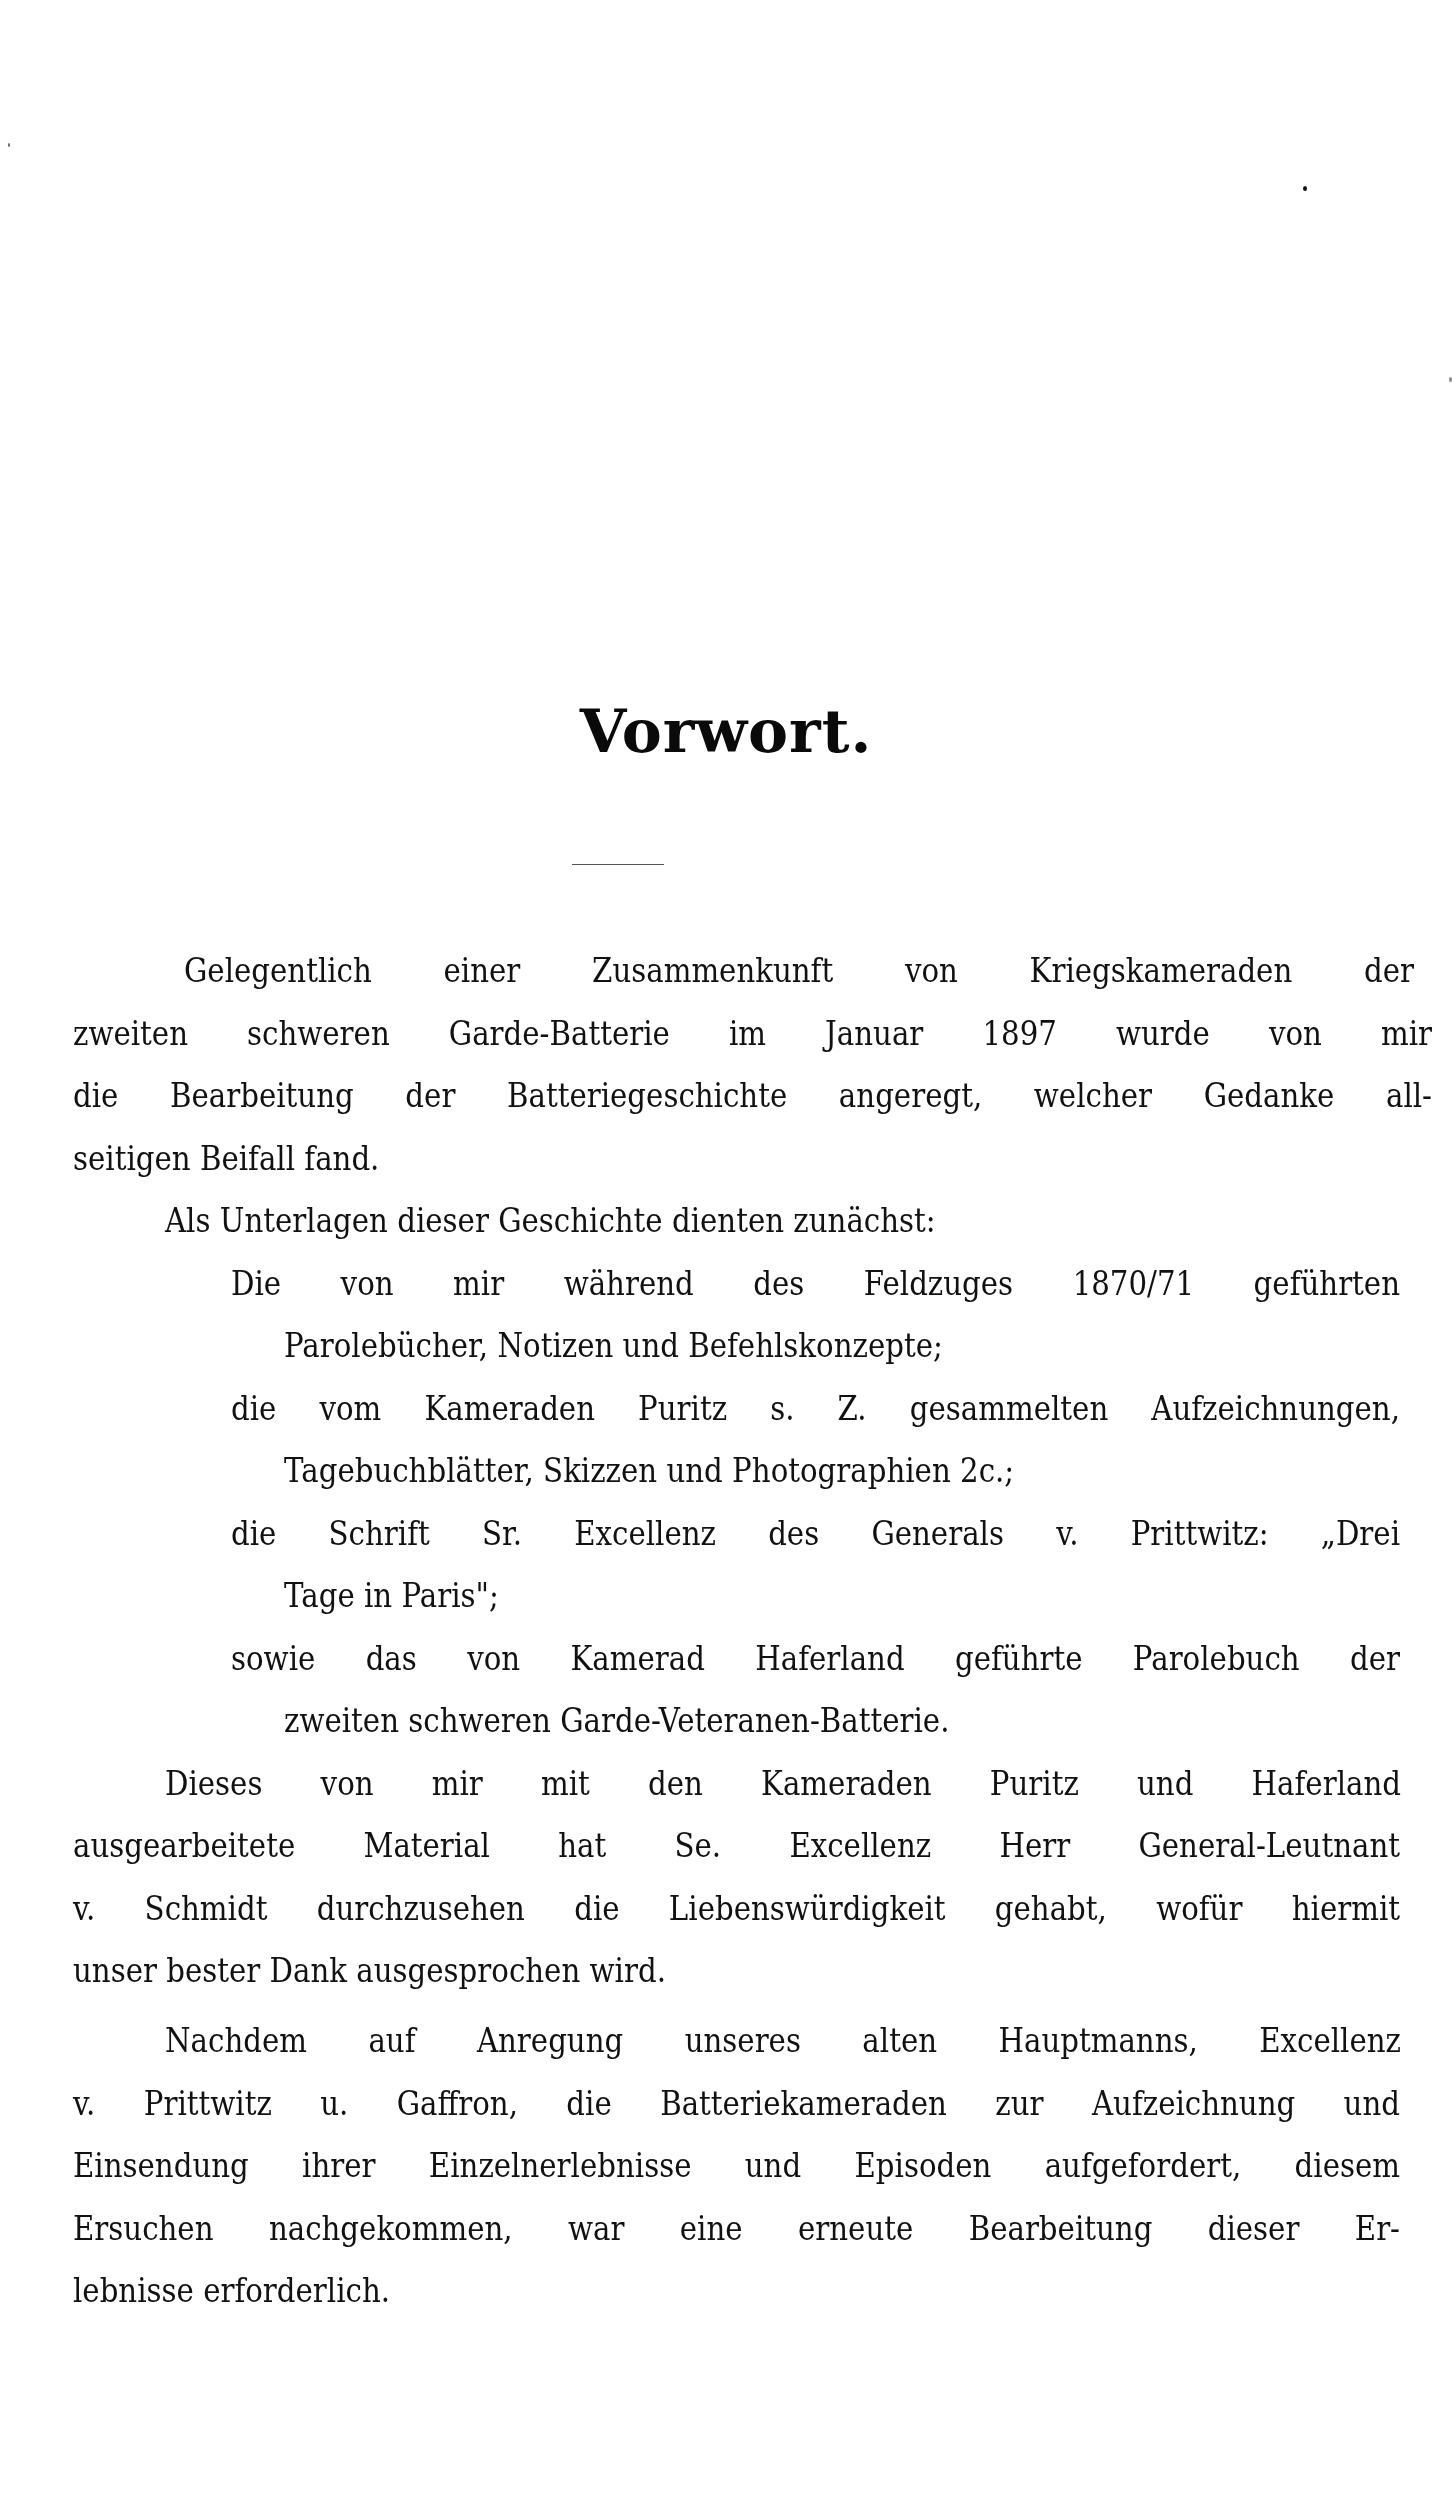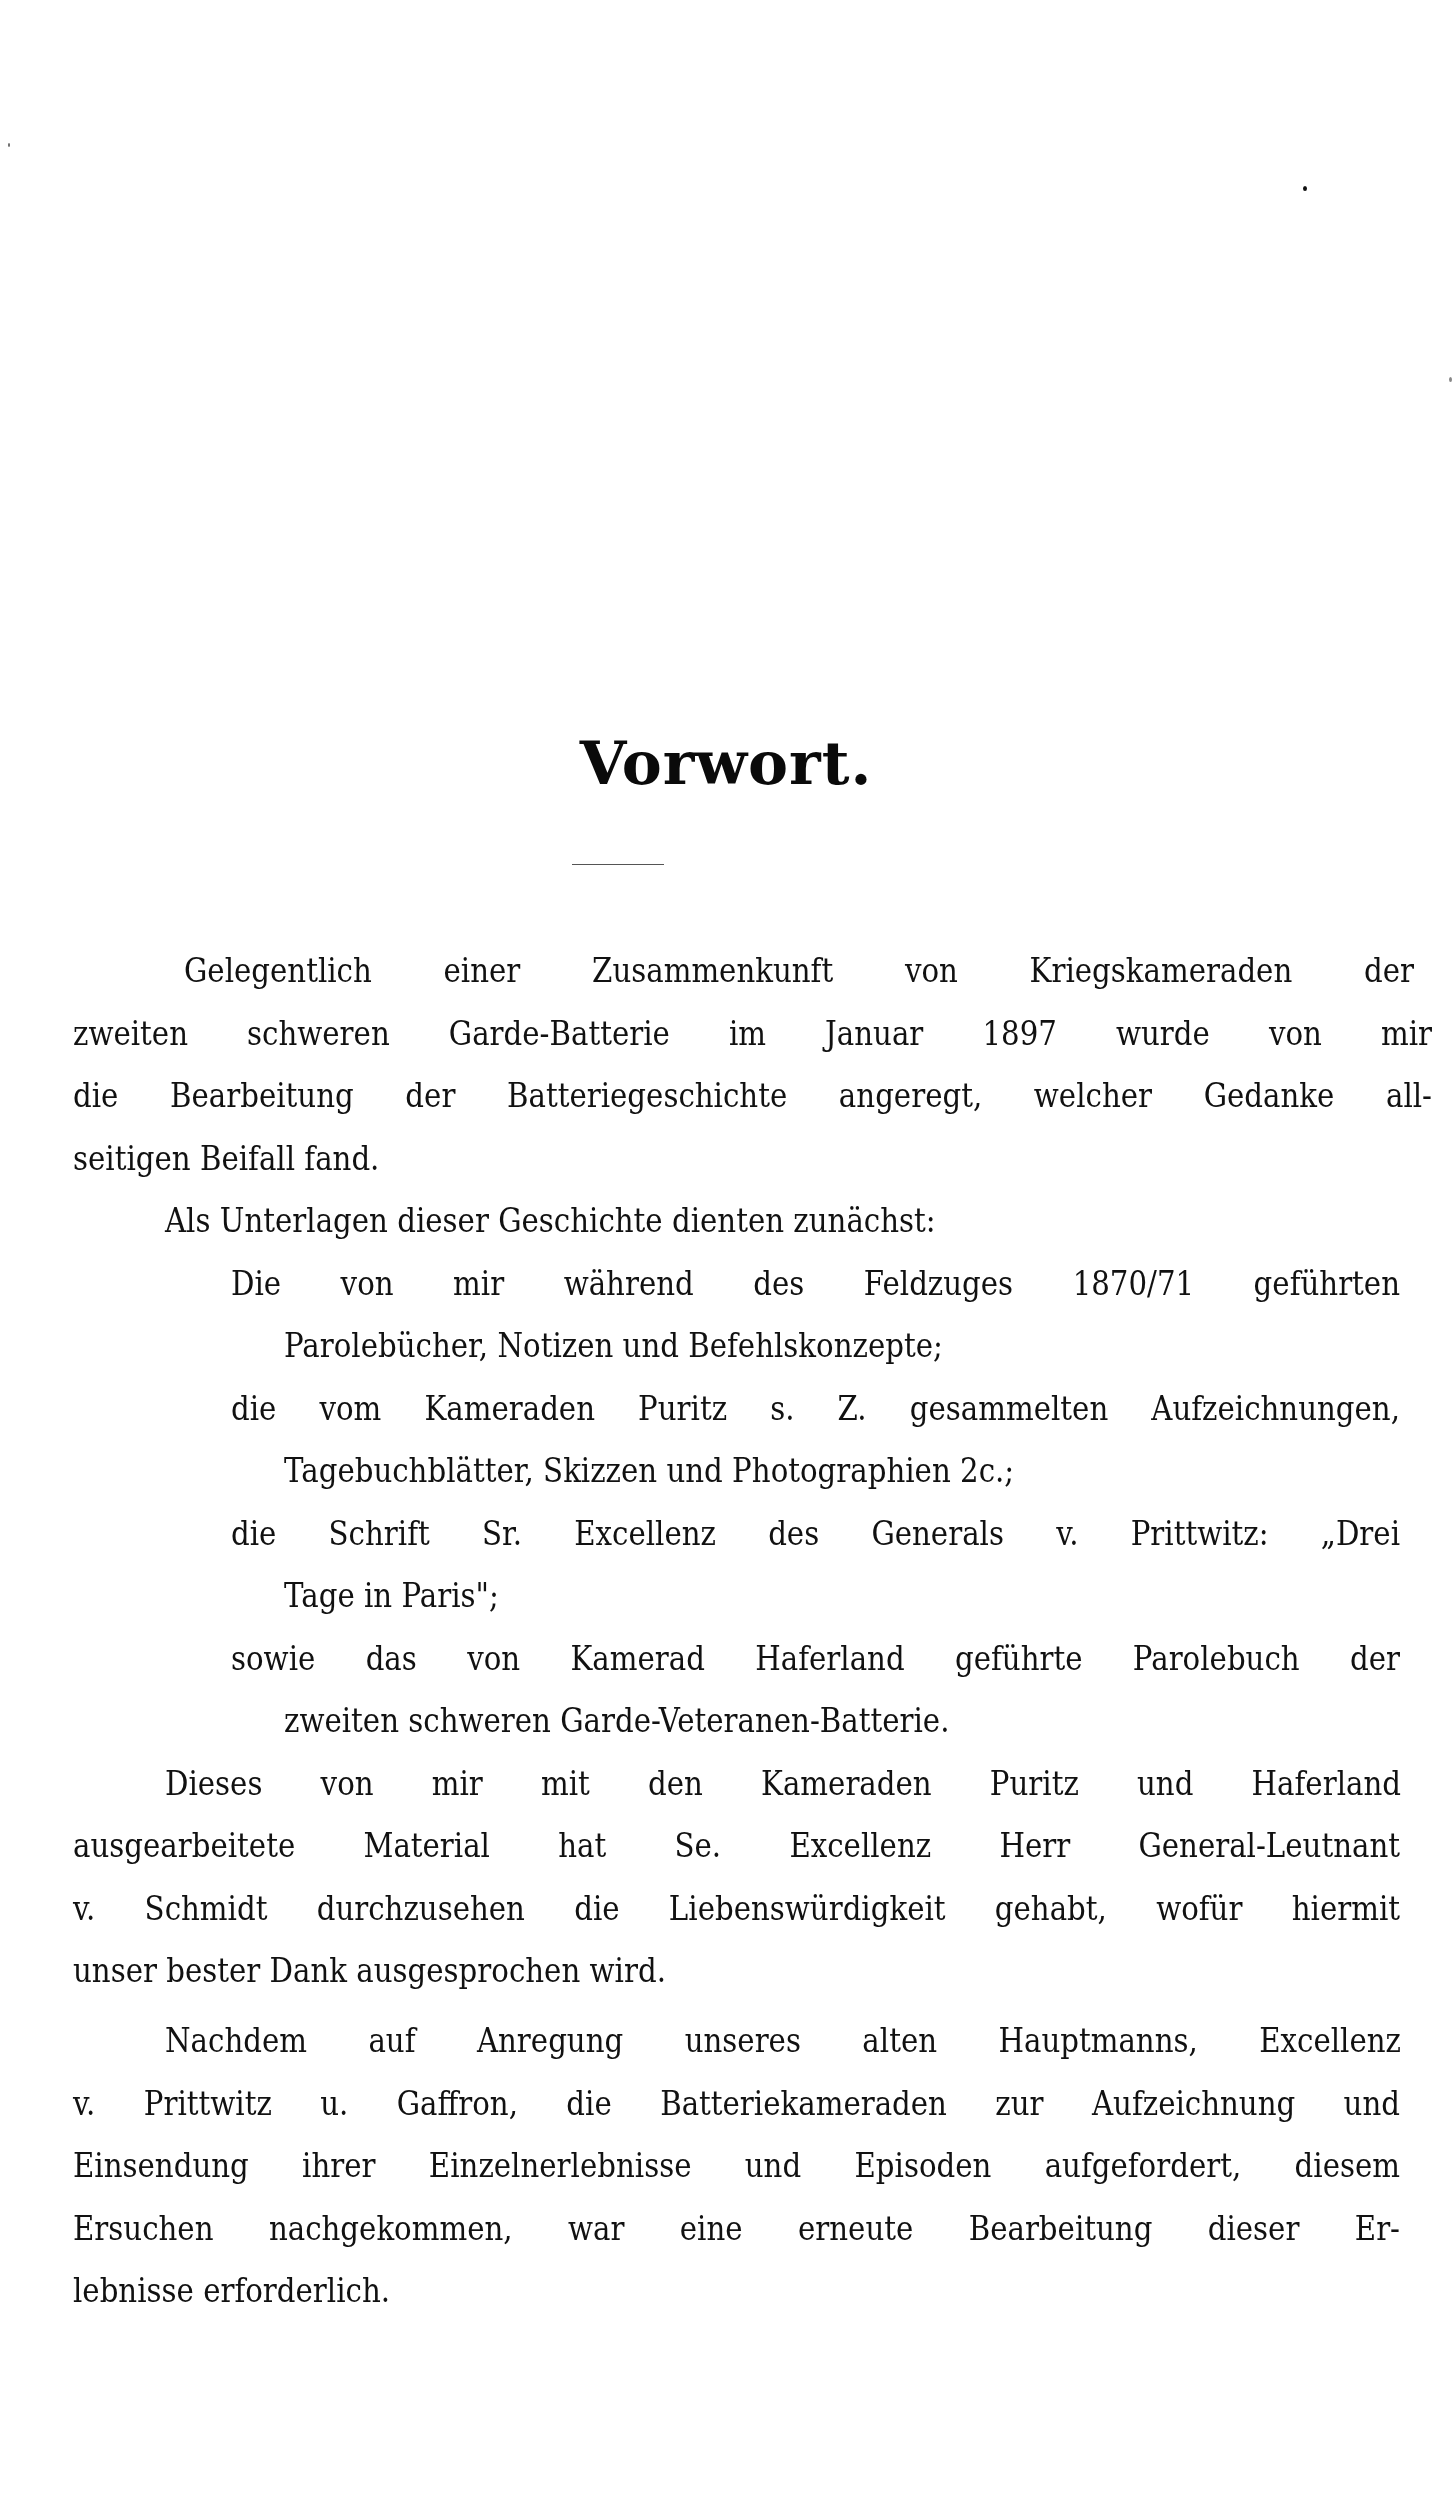--- a/index.html
+++ b/index.html
@@ -1,20 +1,20 @@
 <!DOCTYPE html>
 <html><head>
   <meta charset="utf-8">
   <style>
     html, body { margin: 0; padding: 0; background: #ffffff; }
     body { width: 1452px; height: 2510px; position: relative; overflow: hidden; }
     .page { position: absolute; left: 0; top: 0; width: 1452px; height: 2510px; background: #ffffff; }
     .speck { position: absolute; background: #111; border-radius: 50%; }
     .title {
-      position: absolute; left: 0; width: 1452px; top: 728px;
+      position: absolute; left: 0; width: 1452px; top: 696px;
       text-align: center;
       font-family: "DejaVu Serif", serif;
       font-weight: bold; font-size: 60px; line-height: 70px;
       color: #0a0a0a; letter-spacing: 1px;
     }
     .rule { position: absolute; left: 572px; top: 864px; width: 92px; height: 1px; background: #555; }
     .line {
       position: absolute;
       font-family: "DejaVu Serif", serif;
       font-size: 34px; line-height: 44px;

